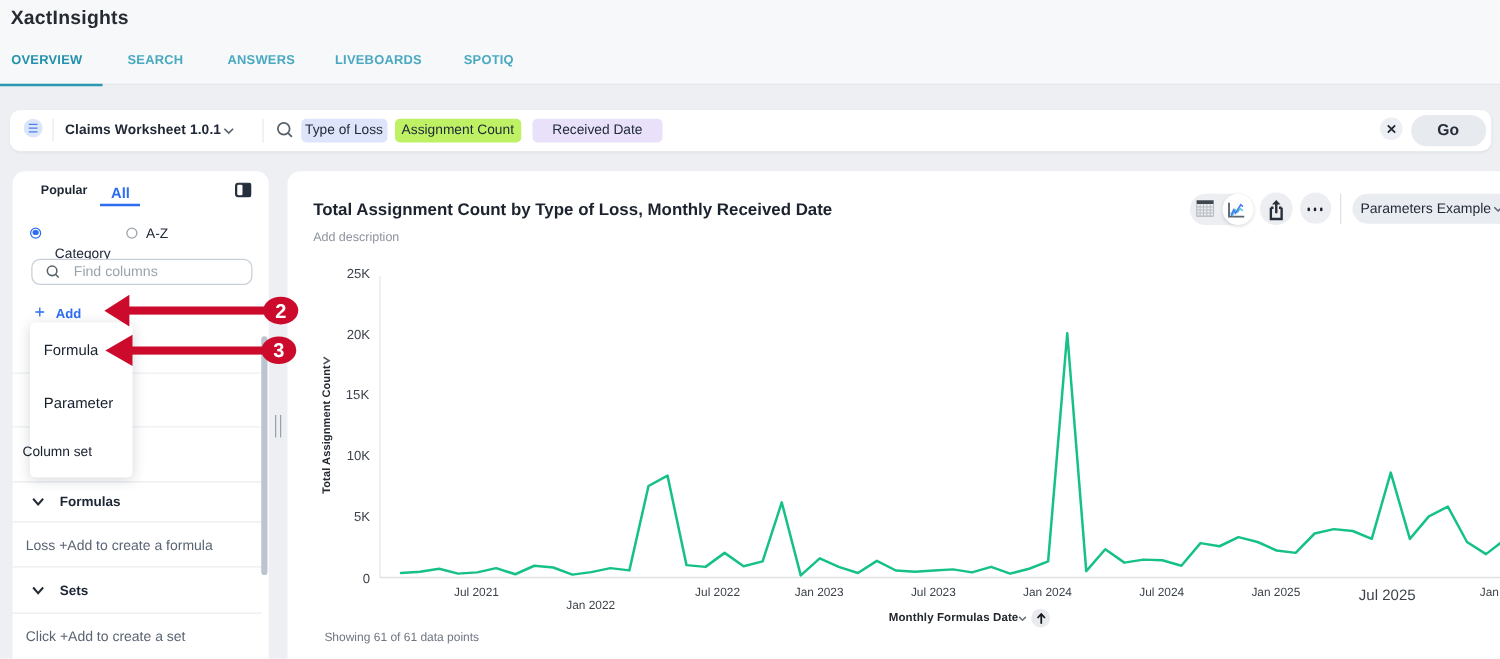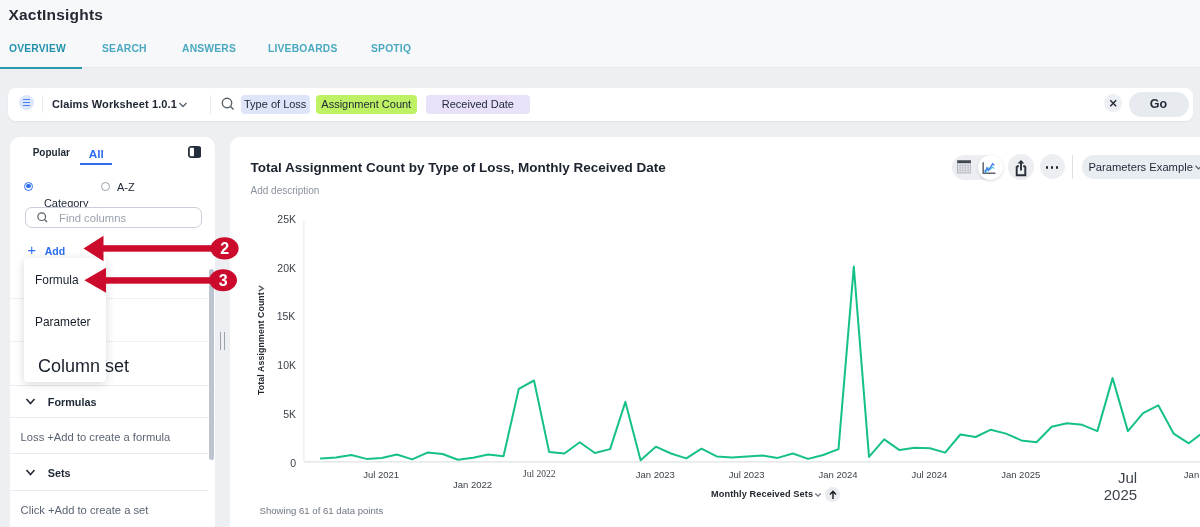--- a/index.html
+++ b/index.html
@@ -88,21 +88,21 @@
 <div class="abs" style="left:20.6px;top:503.5px;font-size:11.2px;color:#5a6472;">Click +Add to create a set</div>
 
 <div class="abs" style="left:208.5px;top:269px;width:5.8px;height:190.5px;border-radius:3px;background:#bcc4cf;"></div>
 
 <div class="abs" style="left:219.5px;top:332px;width:1.5px;height:18px;background:#9aa2ac;"></div>
 <div class="abs" style="left:223.5px;top:332px;width:1.5px;height:18px;background:#9aa2ac;"></div>
 
 <div class="abs" style="left:23.6px;top:258px;width:82.7px;height:123.5px;background:#fff;border-radius:4px;box-shadow:0 2px 10px rgba(30,40,60,0.18);"></div>
 <div class="abs" style="left:35px;top:273px;font-size:11.9px;color:#18202c;">Formula</div>
 <div class="abs" style="left:35px;top:314.5px;font-size:11.9px;color:#18202c;">Parameter</div>
-<div class="abs" style="left:38px;top:356px;font-size:18px;color:#18202c;">Column set</div>
+<div class="abs" style="left:18px;top:356px;font-size:11px;color:#18202c;">Column set</div>
 
 <svg class="abs" style="left:80px;top:233px;z-index:50;" width="160" height="33" viewBox="0 0 160 33">
   <rect x="20" y="12.2" width="129" height="6.5" fill="#cb0a2c"></rect>
   <path d="M3.5 15.5 L23.5 2.8 L23.5 28.2 Z" fill="#cb0a2c"></path>
   <ellipse cx="144.6" cy="15.4" rx="14" ry="11.1" fill="#cb0a2c"></ellipse>
   <text x="144.6" y="21" text-anchor="middle" font-size="16" font-weight="bold" fill="#ffffff" font-family="Liberation Sans, sans-serif">2</text>
 </svg>
 <svg class="abs" style="left:80px;top:265px;z-index:50;" width="160" height="33" viewBox="0 0 160 33">
   <rect x="24" y="12.2" width="125" height="6.5" fill="#cb0a2c"></rect>
   <path d="M4.3 15.3 L26 2.8 L26 27.8 Z" fill="#cb0a2c"></path>
@@ -158,30 +158,30 @@
 
 <div class="abs" style="left:255px;top:294px;width:12px;height:101px;">
   <div style="transform:rotate(-90deg);transform-origin:0 0;position:absolute;left:1px;top:101px;width:101px;font-size:8.8px;font-weight:700;color:#23282e;white-space:nowrap;letter-spacing:0.1px;">Total Assignment Count</div>
 </div>
 <svg class="abs" style="left:256.5px;top:284px;" width="8" height="9" viewBox="0 0 8 9">
     <path d="M1.8 1.8 L6.2 4.5 L1.8 7.2" fill="none" stroke="#555c64" stroke-width="1.4"></path>
   </svg>
 
 <div class="abs" style="left:356.2px;top:469px;width:50px;text-align:center;font-size:9.5px;color:#3d434b;">Jul 2021</div>
 <div class="abs" style="left:447.6px;top:479px;width:50px;text-align:center;font-size:9.5px;color:#3d434b;">Jan 2022</div>
-<div class="abs" style="left:523px;top:469px;width:50px;text-align:left;font-size:9.5px;color:#3d434b;font-family:Liberation Serif, serif;">Jul 2022</div>
+<div class="abs" style="left:542px;top:469px;width:50px;text-align:right;font-size:9.5px;color:#3d434b;">Jul 2022</div>
 <div class="abs" style="left:630.3px;top:469px;width:50px;text-align:center;font-size:9.5px;color:#3d434b;">Jan 2023</div>
 <div class="abs" style="left:721.7px;top:469px;width:50px;text-align:center;font-size:9.5px;color:#3d434b;">Jul 2023</div>
 <div class="abs" style="left:813px;top:469px;width:50px;text-align:center;font-size:9.5px;color:#3d434b;">Jan 2024</div>
 <div class="abs" style="left:904.4px;top:469px;width:50px;text-align:center;font-size:9.5px;color:#3d434b;">Jul 2024</div>
 <div class="abs" style="left:995.7px;top:469px;width:50px;text-align:center;font-size:9.5px;color:#3d434b;">Jan 2025</div>
-<div class="abs" style="left:1087.1px;top:469px;width:50px;text-align:right;font-size:15px;color:#3d434b;">Jul 2025</div>
+<div class="abs" style="left:1087.1px;top:469px;width:50px;text-align:left;font-size:12px;color:#3d434b;">Jul 2025</div>
 <div class="abs" style="left:1178.4px;top:469px;width:50px;text-align:center;font-size:9.5px;color:#3d434b;">Jan 2026</div>
 
-<div class="abs" style="left:711px;top:488.5px;font-size:9.2px;font-weight:700;color:#23282e;letter-spacing:0.1px;">Monthly Received Sets</div>
+<div class="abs" style="left:711px;top:488.5px;font-size:9.2px;font-weight:700;color:#23282e;letter-spacing:0.1px;">Monthly Formulas Date</div>
 <svg class="abs" style="left:813.5px;top:491.5px;" width="8" height="6" viewBox="0 0 8 6">
     <path d="M1.3 1.5 L4 4.2 L6.7 1.5" fill="none" stroke="#6a727c" stroke-width="1.2"></path>
   </svg>
 <div class="abs" style="left:825.4px;top:487px;width:14.6px;height:14.6px;border-radius:50%;background:#e9ebef;"></div>
 <svg class="abs" style="left:829px;top:489.5px;" width="8" height="10" viewBox="0 0 8 10">
     <path d="M4 9 V1.6 M1 4.4 L4 1.2 L7 4.4" fill="none" stroke="#15191f" stroke-width="1.4"></path>
   </svg>
 
 <div class="abs" style="left:259.5px;top:505px;font-size:9.6px;color:#6e7681;">Showing 61 of 61 data points</div>
 

